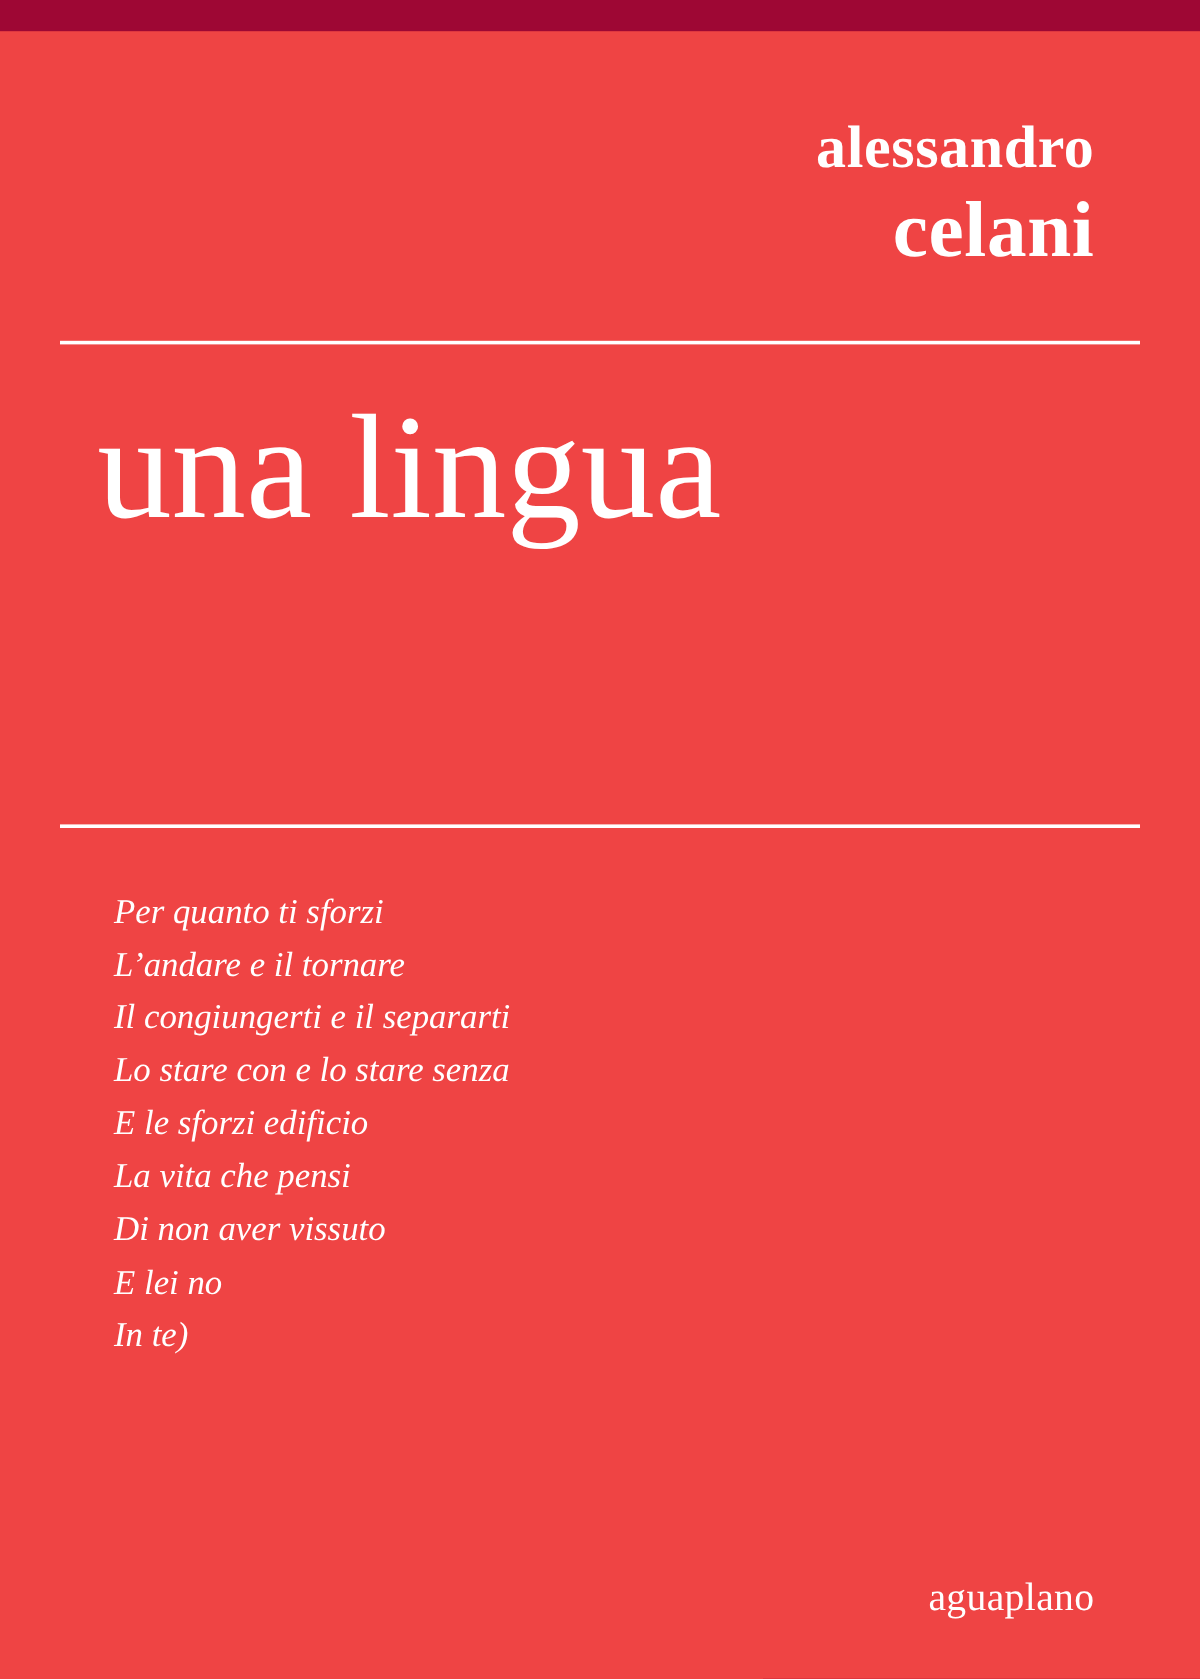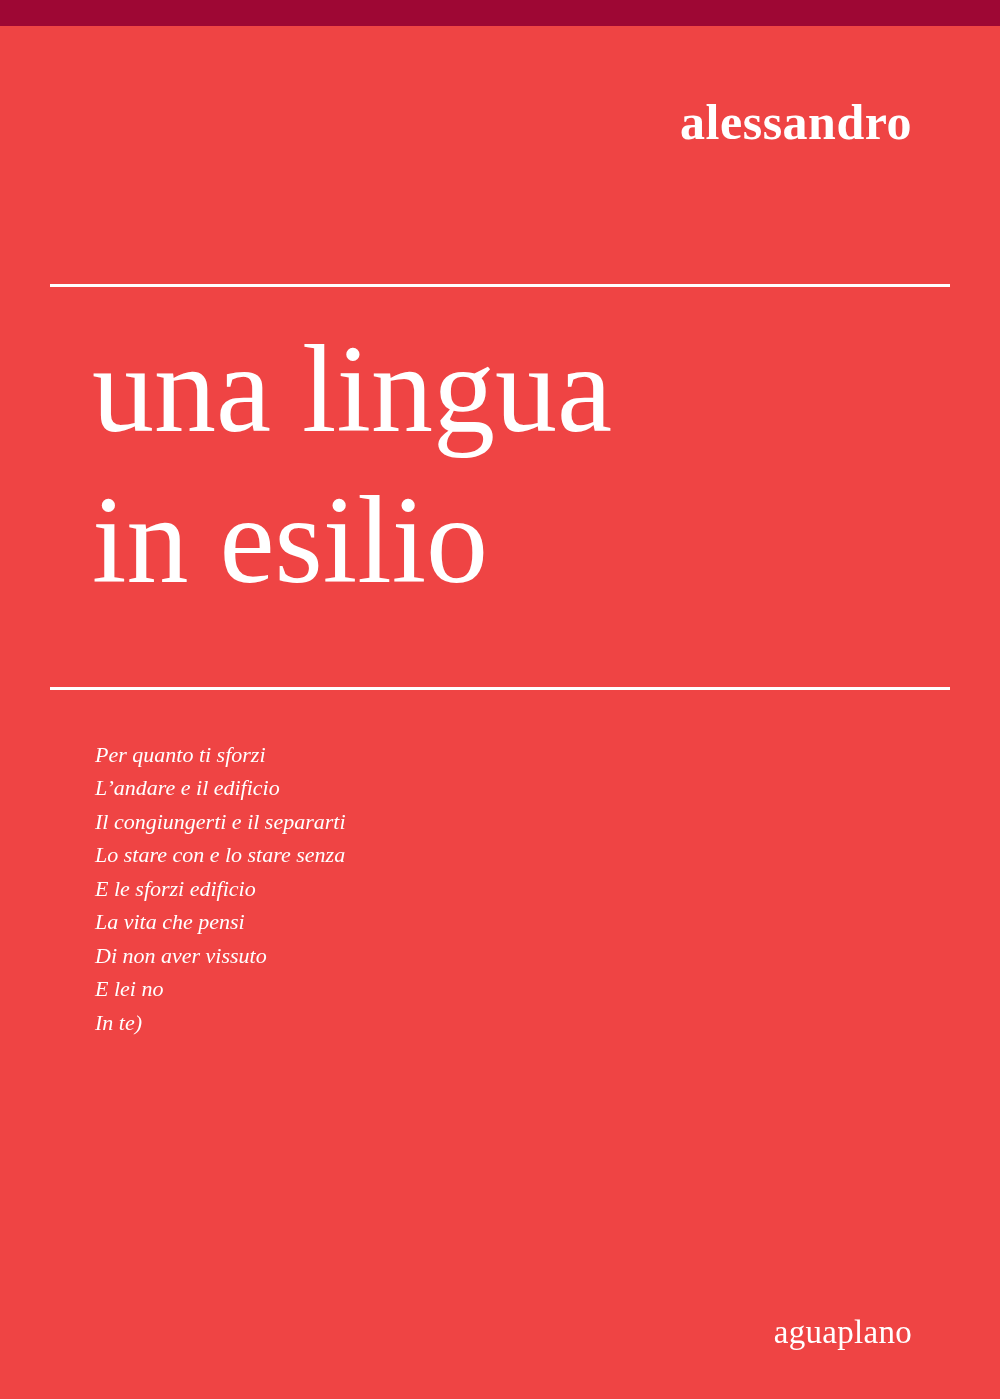--- a/index.html
+++ b/index.html
@@ -49,40 +49,40 @@
     right: 50px;
     height: 3px;
     background: #ffffff;
   }
   .rule-top { top: 258px; }
   .rule-bottom { top: 661px; }
 
   .title-block {
     position: absolute;
     top: 288px;
-    left: 92px;
+    left: 81px;
     right: 60px;
     color: #ffffff;
   }
   .title-line {
     font-size: 124px;
     line-height: 1.22;
     font-weight: 400;
     letter-spacing: 0px;
     white-space: nowrap;
   }
 
   .poem {
     position: absolute;
     top: 712px;
     left: 95px;
     right: 80px;
     color: #ffffff;
     font-style: italic;
-    font-size: 22px;
+    font-size: 29px;
     line-height: 1.52;
   }
   .poem-line {
     white-space: nowrap;
   }
 
   .publisher {
     position: absolute;
     right: 88px;
     bottom: 74px;
@@ -91,34 +91,34 @@
     letter-spacing: 0.3px;
   }
 </style>
 </head>
 <body>
 
 <div class="cover">
 
   <div class="author-block">
     <div class="author-first">alessandro</div>
+    <div class="author-last">celani</div>
   </div>
 
   <div class="rule rule-top"></div>
 
   <div class="title-block">
     <div class="title-line">una lingua</div>
-    <div class="title-line">in esilio</div>
   </div>
 
   <div class="rule rule-bottom"></div>
 
   <div class="poem">
     <div class="poem-line">Per quanto ti sforzi</div>
-    <div class="poem-line">L’andare e il edificio</div>
+    <div class="poem-line">L’andare e il tornare</div>
     <div class="poem-line">Il congiungerti e il separarti</div>
     <div class="poem-line">Lo stare con e lo stare senza</div>
     <div class="poem-line">E le sforzi edificio</div>
     <div class="poem-line">La vita che pensi</div>
     <div class="poem-line">Di non aver vissuto</div>
     <div class="poem-line">E lei no</div>
     <div class="poem-line">In te)</div>
   </div>
 
   <div class="publisher">aguaplano</div>

